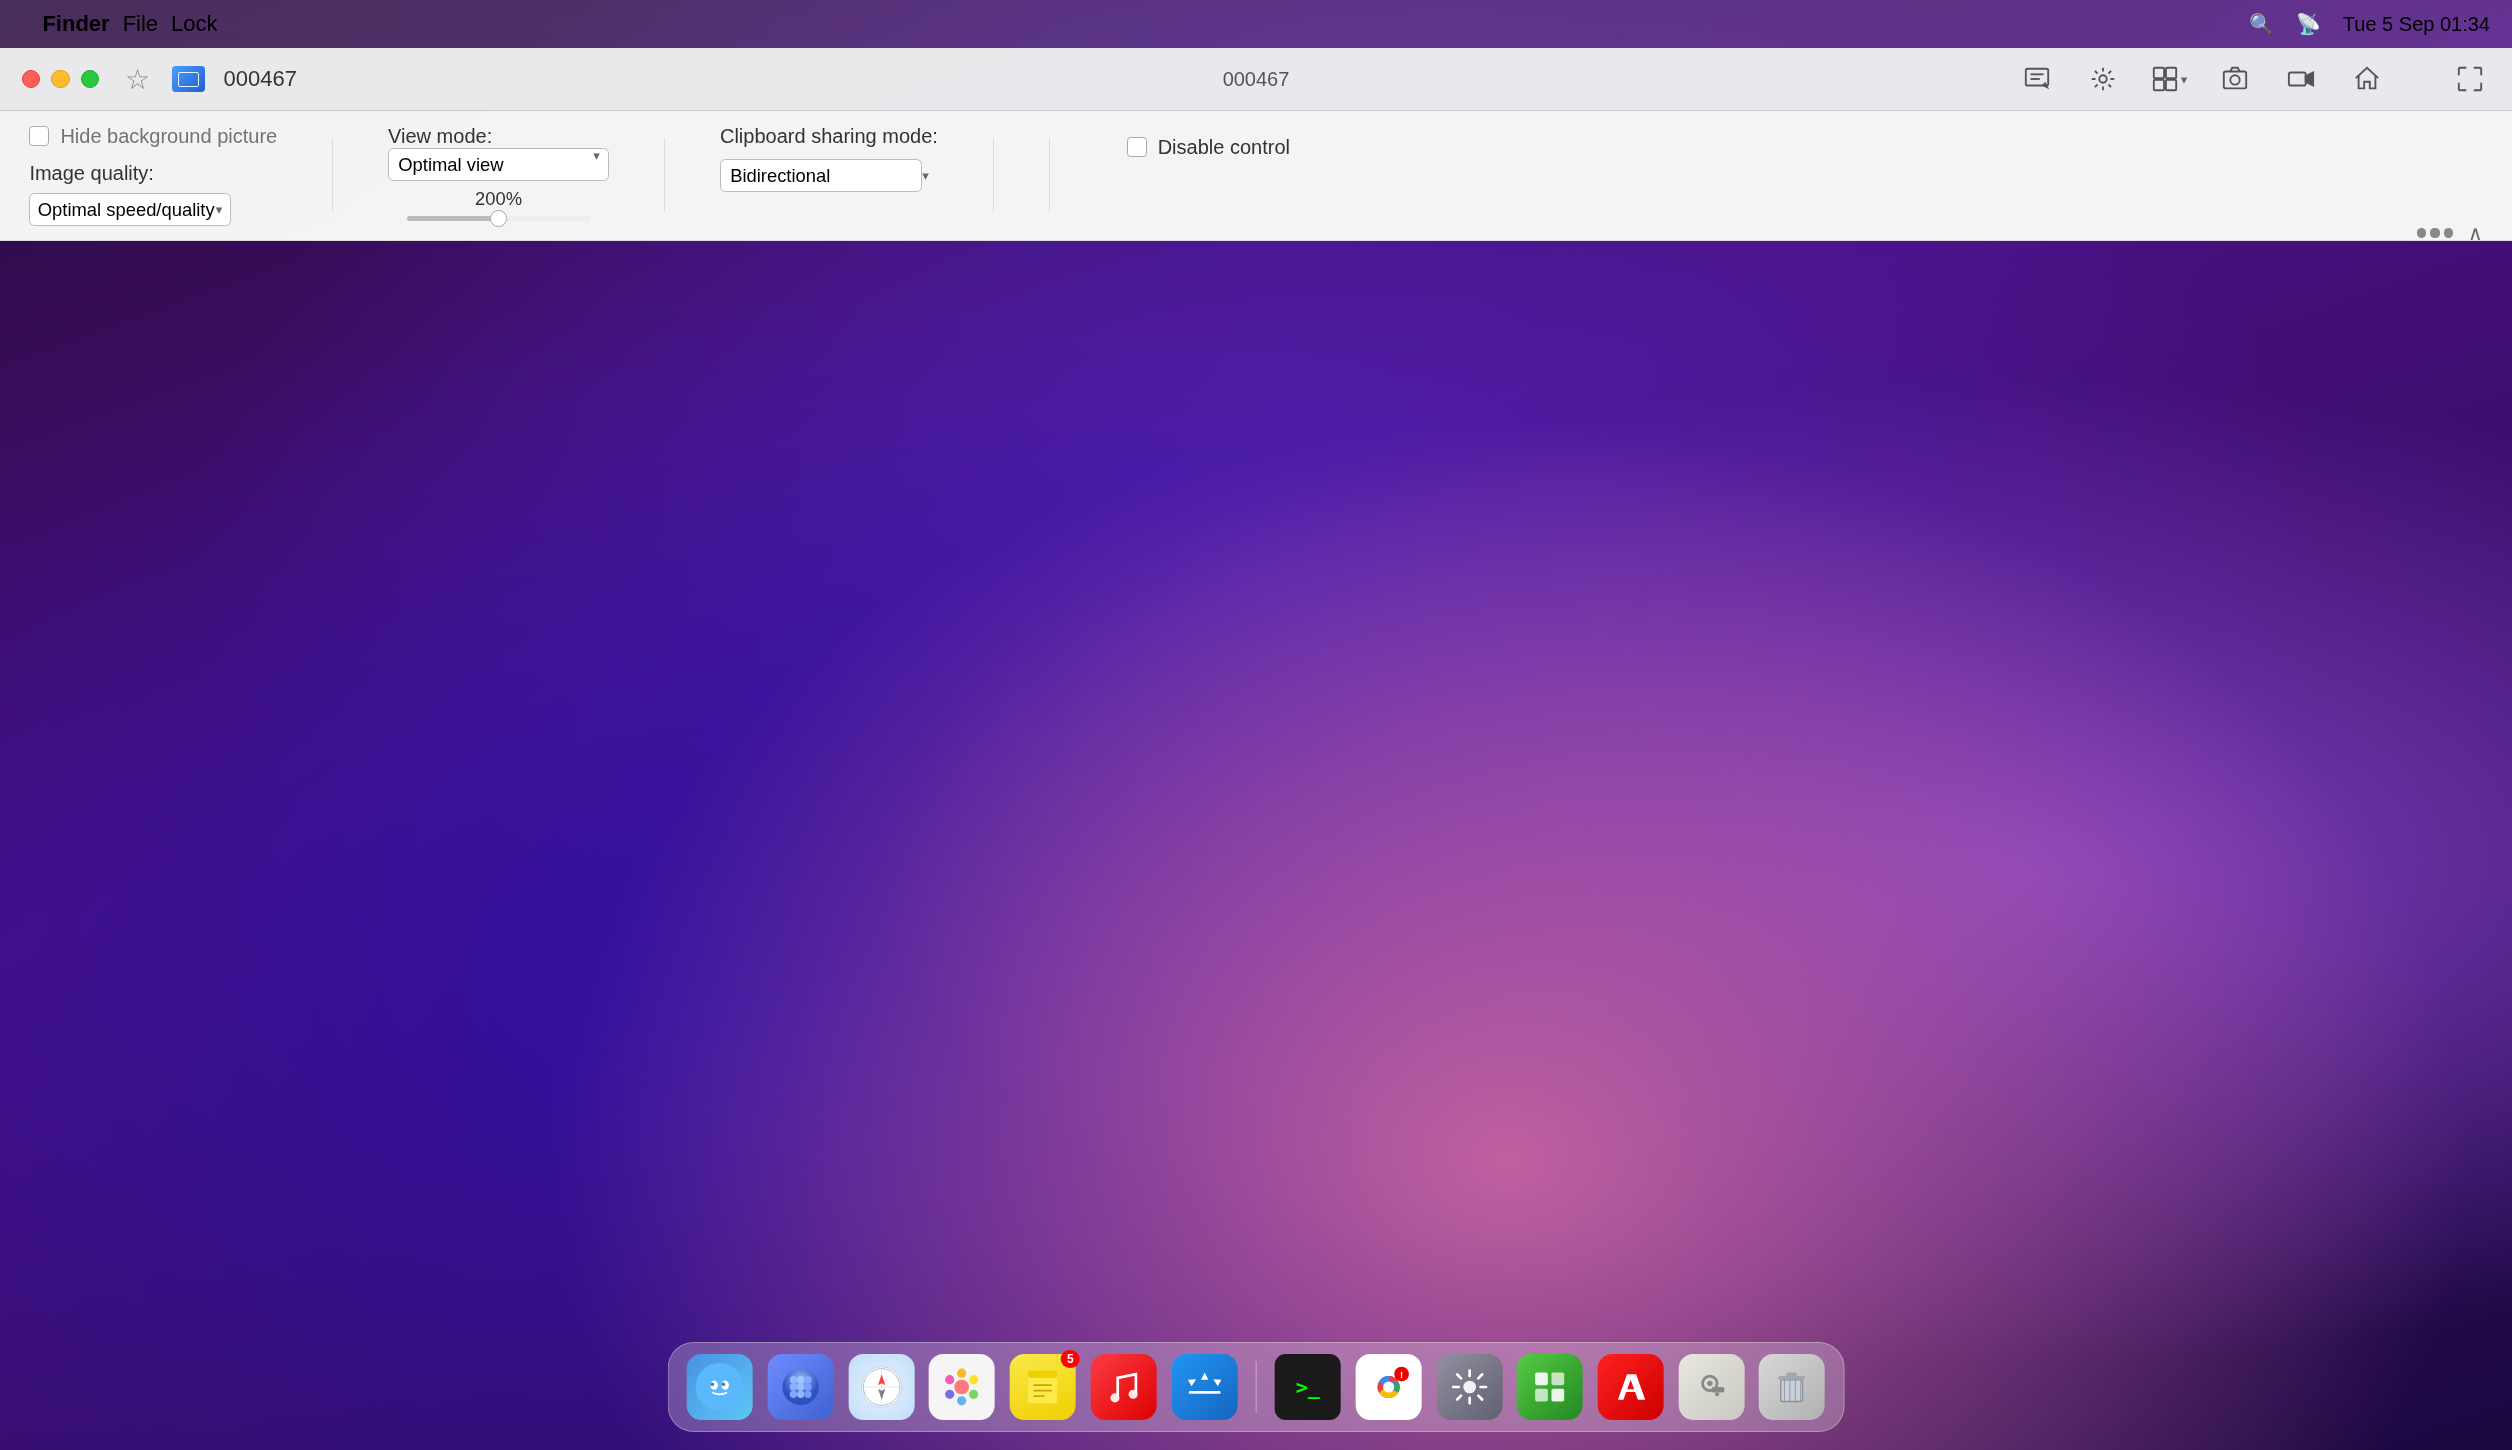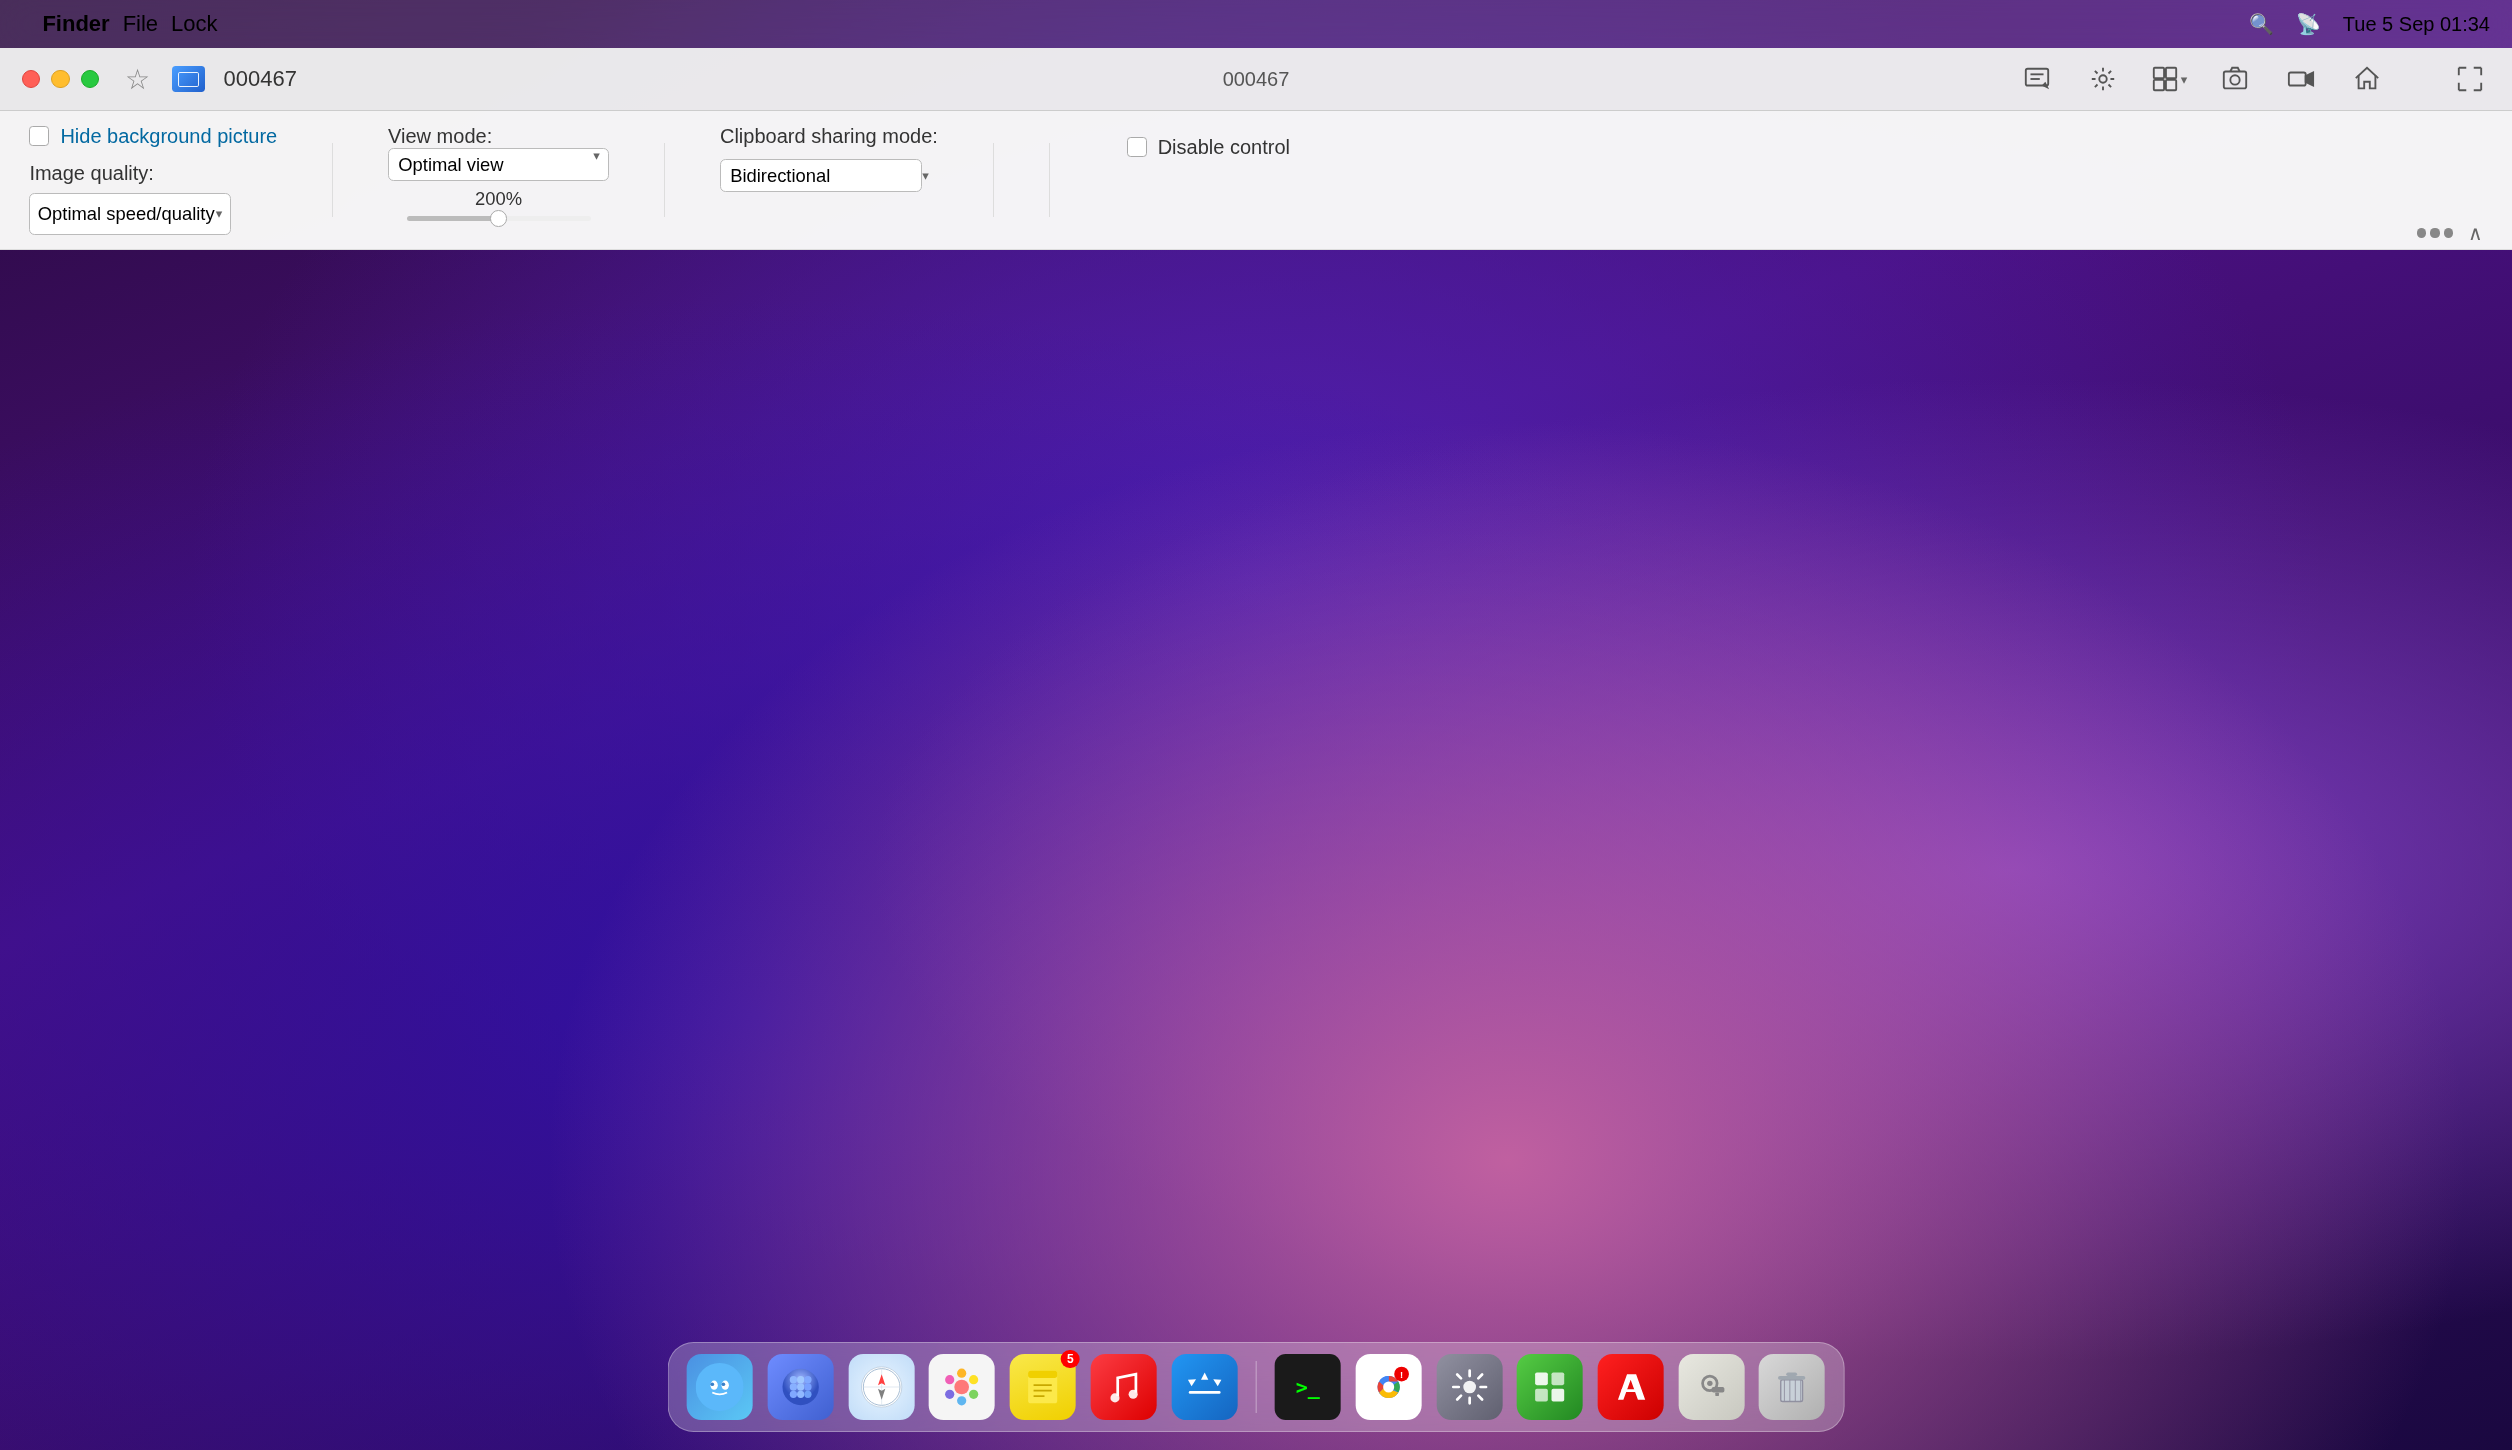--- a/index.html
+++ b/index.html
@@ -182,30 +182,30 @@
       width: 20px;
       height: 20px;
       border: 1.8px solid #aaa;
       border-radius: 3.7px;
       background: #fff;
       cursor: pointer;
       flex-shrink: 0;
     }
     .checkbox-label {
       font-size: 20px;
-      color: #0369a1;
+      color: #737373;
     }
     .image-quality-label {
       font-size: 20px;
       color: #333;
       margin-bottom: 7.4px;
     }
     .quality-select {
       width: 202px;
-      height: 42px;
+      height: 33px;
       border: 0.9px solid #bbb;
       border-radius: 5.5px;
       background: #fff;
       font-size: 18.4px;
       padding: 0 7.4px;
       appearance: none;
       cursor: pointer;
       position: relative;
     }
     .select-wrapper {

